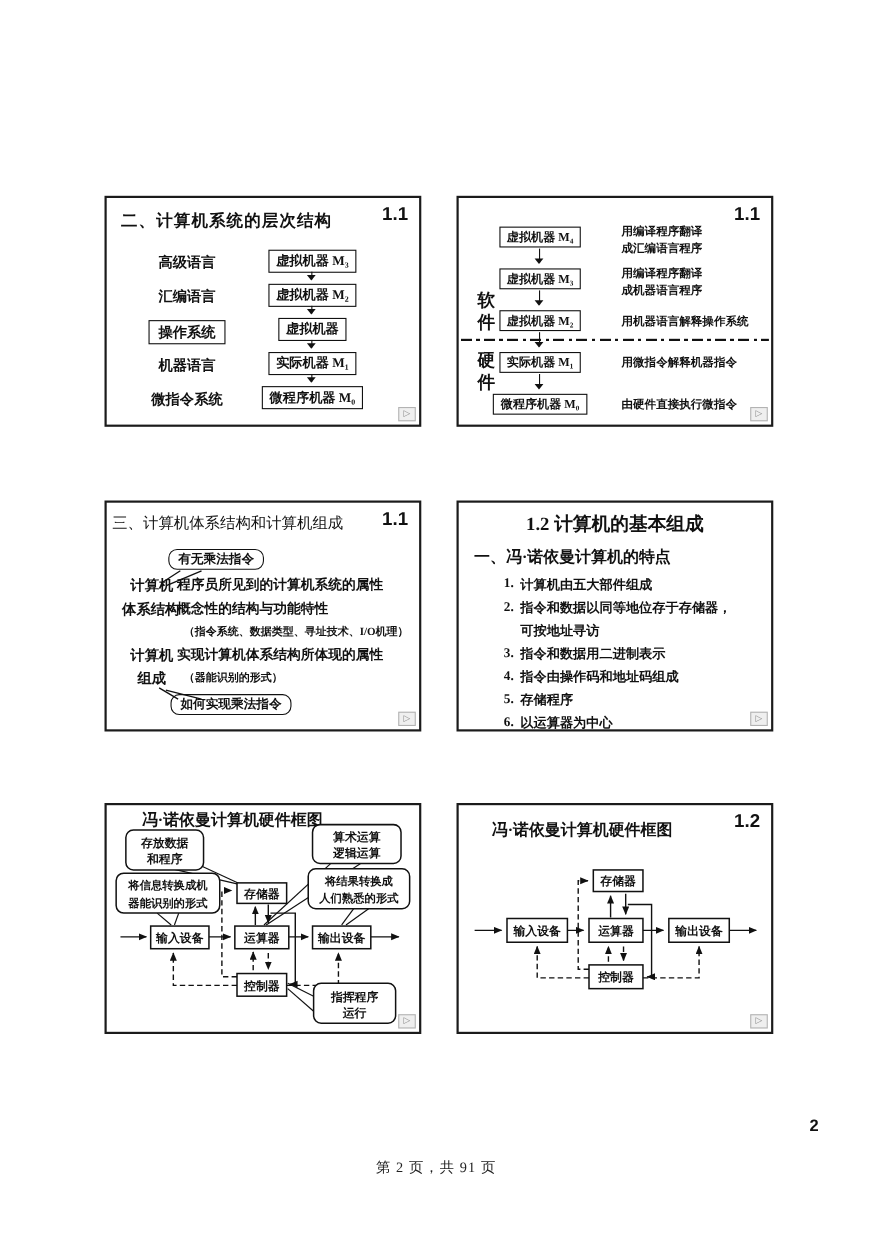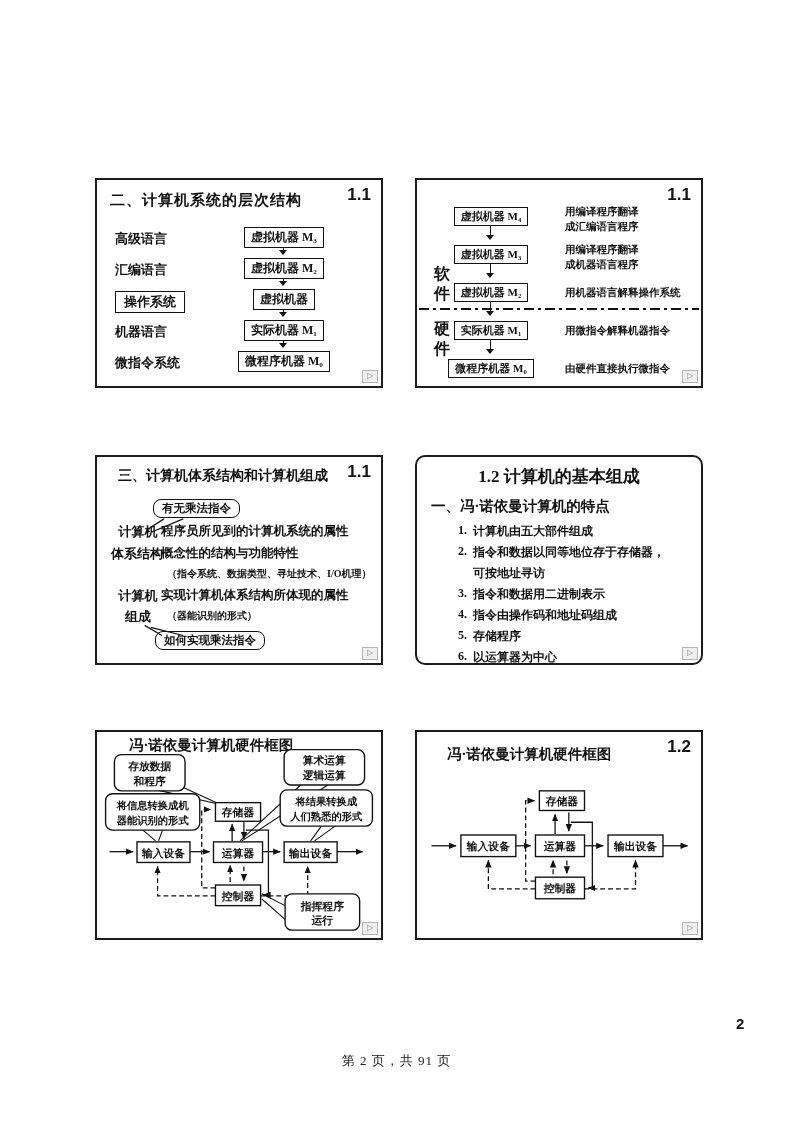--- a/index.html
+++ b/index.html
@@ -9,56 +9,56 @@
     -webkit-font-smoothing:antialiased;
   }
   .page{position:absolute;inset:0;background:#fff;}
 
   
   .slide{
     position:absolute;width:288px;height:210px;background:#fff;
     border:2px solid #1b1b1b;box-sizing:border-box;overflow:hidden;
   }
   #s1{left:95px;top:178px;} #s2{left:415px;top:178px;}
-  #s3{left:95px;top:455px;} #s4{left:415px;top:455px;border-radius:10px;}
+  #s3{left:95px;top:455px;} #s4{left:415px;top:455px;}
   #s5{left:95px;top:730px;} #s6{left:415px;top:730px;}
 
   .badge{
     position:absolute;top:5px;right:10px;
     font-family:"Liberation Sans","DejaVu Sans",sans-serif;
     font-weight:700;font-size:17px;color:#111;margin-left:41px;
   }
   .nav{
     position:absolute;right:3px;bottom:3px;width:14px;height:11px;
     border:1px solid #b3b3b3;background:#efefef;color:#8a8a8a;
     font-size:8px;line-height:10px;text-align:center;
     font-family:"DejaVu Sans",sans-serif;
   }
 
   
   .s1-title{position:absolute;left:13px;top:11px;font-size:15px;font-weight:700;letter-spacing:1px;white-space:nowrap;}
-  .s1-label{position:absolute;left:18px;width:110px;text-align:left;font-weight:700;font-size:13px;white-space:nowrap;}
+  .s1-label{position:absolute;left:18px;width:110px;text-align:center;font-weight:700;font-size:13px;white-space:nowrap;}
   .s1-boxwrap{position:absolute;left:130px;width:114px;text-align:center;}
   .sbox{display:inline-block;border:1.5px solid #111;padding:1px 6px;font-weight:700;font-size:12px;white-space:nowrap;background:#fff;}
   .lblbox{display:inline-block;border:1.5px solid #111;padding:1px 8px;}
   .varr{position:absolute;width:0;border-left:1.5px solid #111;}
   .varr::after{content:"";position:absolute;left:-4.6px;bottom:-5px;width:0;height:0;border:4px solid transparent;border-top:5px solid #111;}
 
   
   .s2-boxwrap{position:absolute;left:24px;width:100px;text-align:center;}
   .s2-boxwrap .sbox{font-size:11px;}
   .s2-note{position:absolute;left:148px;width:128px;font-size:10.5px;font-weight:700;line-height:15px;}
   .s2-side{position:absolute;left:16px;width:18px;font-size:16px;font-weight:700;line-height:20px;word-break:break-all;text-align:center;}
   .dashdot{
     position:absolute;left:2px;right:2px;top:128px;height:2px;
     background:repeating-linear-gradient(90deg,#111 0 10px,transparent 10px 14px,#111 14px 17px,transparent 17px 21px);
   }
 
   
-  .s3-title{position:absolute;left:21px;top:10px;font-size:14px;font-weight:700;white-space:nowrap;}
+  .s3-title{position:absolute;left:5px;top:10px;font-size:14px;font-weight:400;white-space:nowrap;}
   .callout{
     position:absolute;border:1.5px solid #111;border-radius:8px;background:#fff;
     padding:1px 8px;font-size:11.5px;font-weight:700;white-space:nowrap;
   }
   .s3-left{position:absolute;text-align:center;font-size:13px;font-weight:700;white-space:nowrap;}
   .s3-line{position:absolute;font-size:12.5px;font-weight:700;white-space:nowrap;}
   .s3-small{position:absolute;font-size:10px;font-weight:700;white-space:nowrap;}
   .s3-tails{position:absolute;inset:0;pointer-events:none;}
 
   

